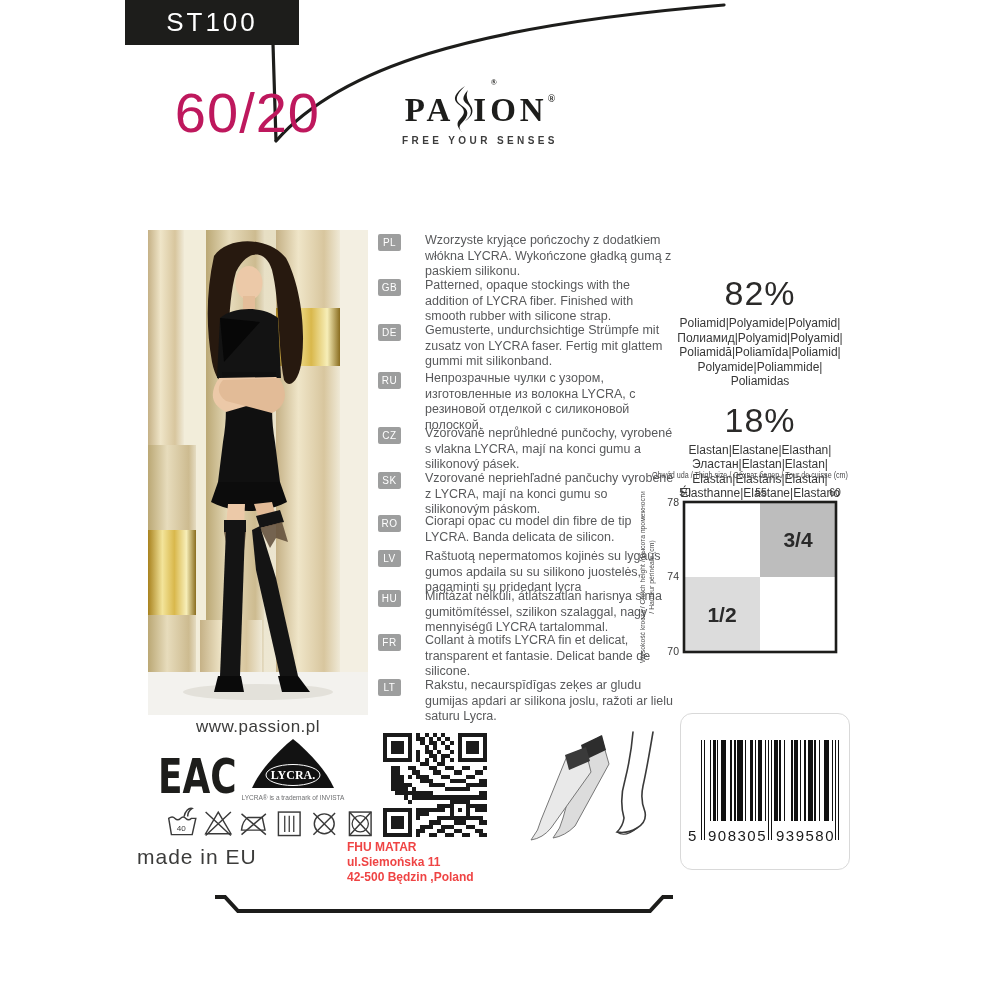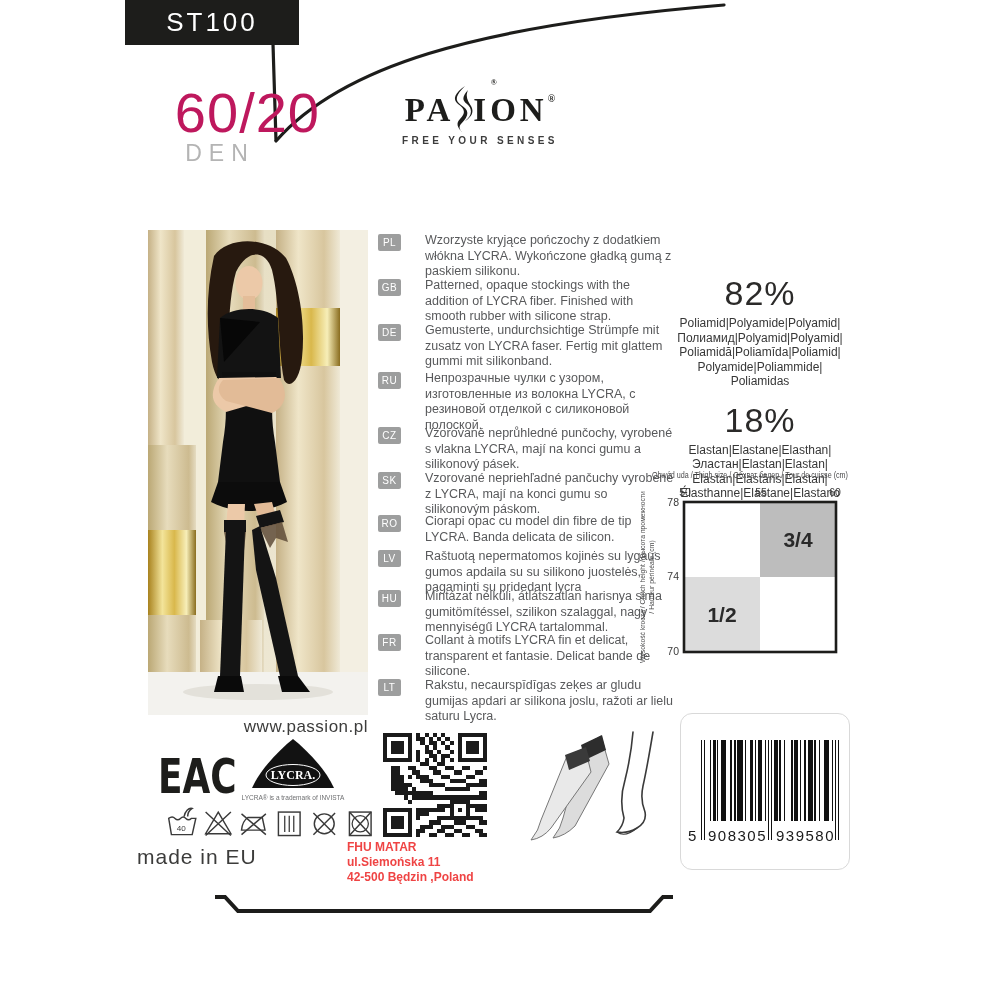--- a/index.html
+++ b/index.html
@@ -16,21 +16,21 @@
 
   .brand{left:370px;top:86px;width:220px;text-align:center;color:#1d1d1b;}
   .brand-line{display:inline-flex;align-items:center;position:relative;
     font-family:"Liberation Serif",serif;font-size:33px;letter-spacing:4px;font-weight:600;}
   .brand-reg-top{position:absolute;top:-8px;left:86px;font-size:8px;letter-spacing:0;}
   .brand-reg{font-size:10px;vertical-align:top;position:relative;top:-12px;letter-spacing:0;}
   .brand-tagline{margin-top:1px;font-size:10px;letter-spacing:3.4px;color:#3d3d3d;font-weight:700;}
 
   
   .photo{left:148px;top:230px;width:220px;height:485px;}
-  .website{left:148px;top:717px;width:220px;text-align:right;font-size:17px;color:#3c3c3b;letter-spacing:0.5px;}
+  .website{left:148px;top:717px;width:220px;text-align:center;font-size:17px;color:#3c3c3b;letter-spacing:0.5px;}
 
   
   .lang-item{position:absolute;left:0;width:300px;}
   .lang-badge{position:absolute;left:0;top:1px;width:23px;height:17px;background:#9d9e9e;border-radius:2px;
     color:#fff;font-size:10px;font-weight:400;display:flex;align-items:center;justify-content:center;letter-spacing:0.5px;}
   .lang-text{position:absolute;left:47px;top:0;width:250px;font-size:12.5px;line-height:15.5px;color:#58595b;}
 
   
   .comp{left:640px;top:274px;width:240px;text-align:center;color:#373737;}
   .comp-pct{font-size:34px;color:#2b2a29;letter-spacing:1px;margin-bottom:3px;}
@@ -66,21 +66,20 @@
 
 <div class="page">
 
   <svg class="abs swoosh" viewBox="0 0 1000 230">
     <path d="M273,44 L276,141" stroke="#1d1d1b" stroke-width="3.2" fill="none"></path>
     <path d="M276,141 C340,68 470,26 724,5" stroke="#1d1d1b" stroke-width="3.2" fill="none" stroke-linecap="round"></path>
   </svg>
 
   <div class="abs style-badge">ST100</div>
   <div class="abs den-big">60/20</div>
-  <div class="abs den-unit">DEN</div>
 
   <div class="abs brand">
     <div class="brand-line">
       <span class="brand-reg-top">®</span>
       <span>PA</span>
       <svg width="22" height="46" viewBox="0 0 22 46" style="margin:0 -1px 2px -2px;">
         <path d="M13,0 C4,9 2,14 9,19 C17,24 18,29 9,38 C7,40 7,43 10,46 C5,41 4,37 8,33 C14,27 13,23 6,18 C0,13 3,7 13,0 Z" fill="#1d1d1b"></path>
         <path d="M16,4 C10,11 10,14 15,18 C21,23 20,30 13,35 C18,32 23,27 19,20 C16,15 13,11 16,4 Z" fill="#1d1d1b"></path>
       </svg>
       <span>ION</span>

